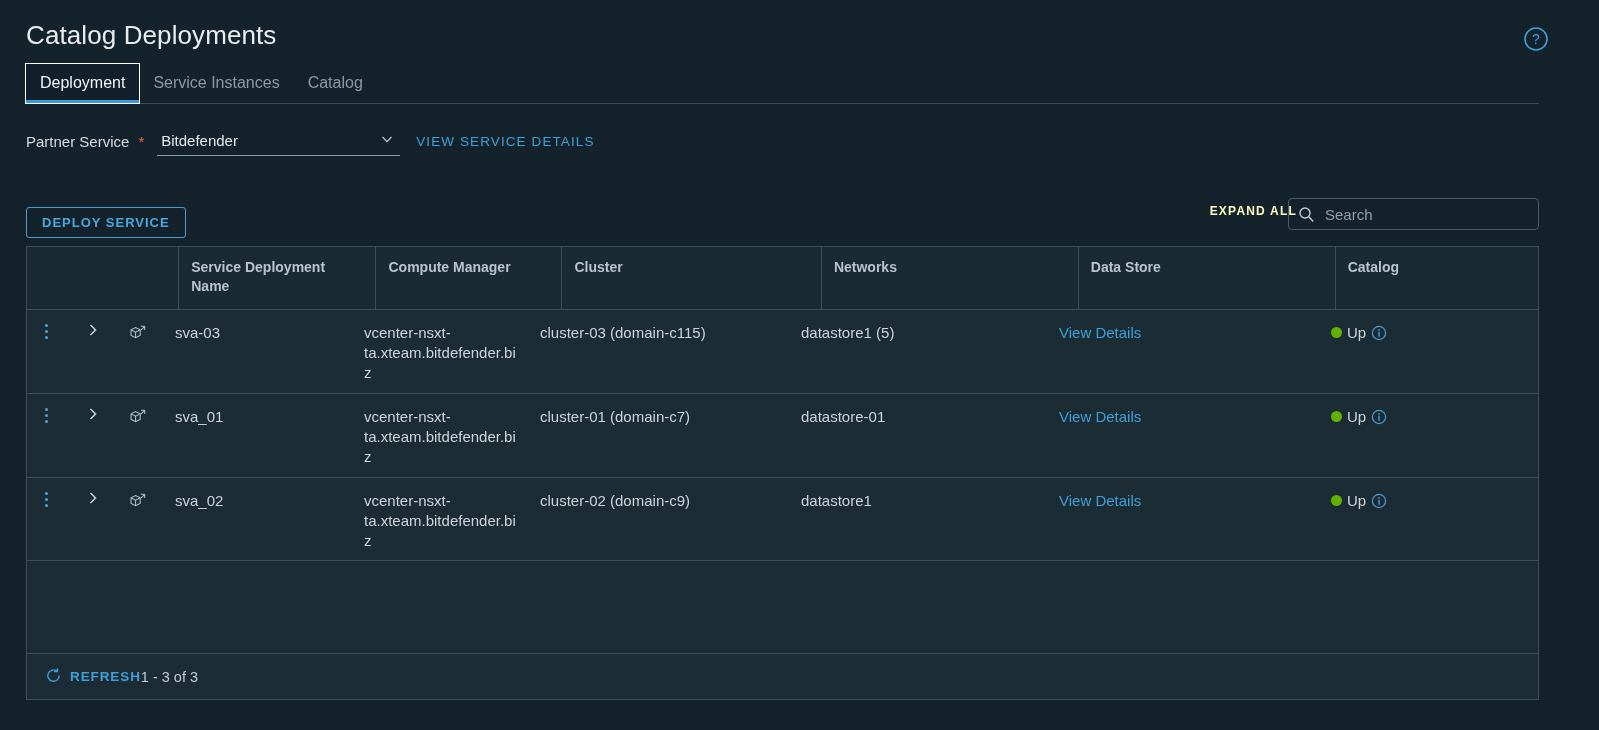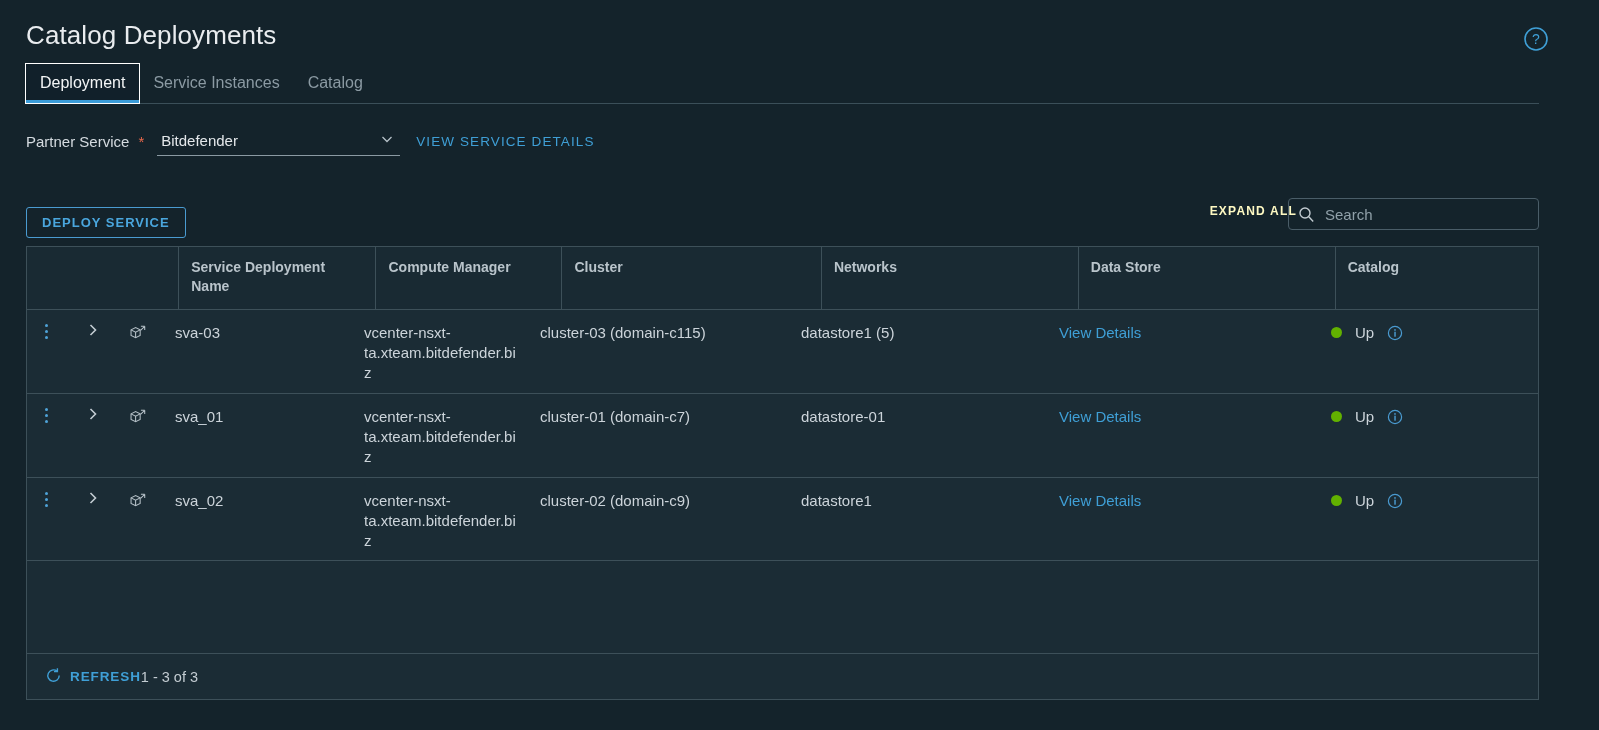--- a/index.html
+++ b/index.html
@@ -155,21 +155,21 @@
   .th.c-name { width: 189px; padding-left: 12px; }
   .th.c-blank { width: 136px; border-left: none; }
 
   .link { color: #3f9fd6; cursor: pointer; }
 
   .kebab { display: flex; flex-direction: column; gap: 3px; align-items: center; cursor: pointer; }
   .kebab i { display: block; width: 3px; height: 3px; border-radius: 50%; background: #4fa3d8; }
   .chev { width: 14px; height: 16px; cursor: pointer; }
   .cube { width: 19px; height: 19px; }
 
-  .status-cell { display: flex; align-items: center; gap: 13px; padding-left: 14px; }
+  .status-cell { display: flex; align-items: center; gap: 5px; padding-left: 14px; }
   .dot { width: 11px; height: 11px; border-radius: 50%; background: #62b100; flex: 0 0 auto; }
   .status-text { font-size: 15px; color: #ccd4da; }
   .info-ic { width: 16px; height: 16px; cursor: pointer; }
 
   
   .tfoot {
     height: 46px; flex: 0 0 auto;
     border-top: 1px solid #3d5059;
     display: flex; align-items: center;
     padding: 0 16px 0 18px;

